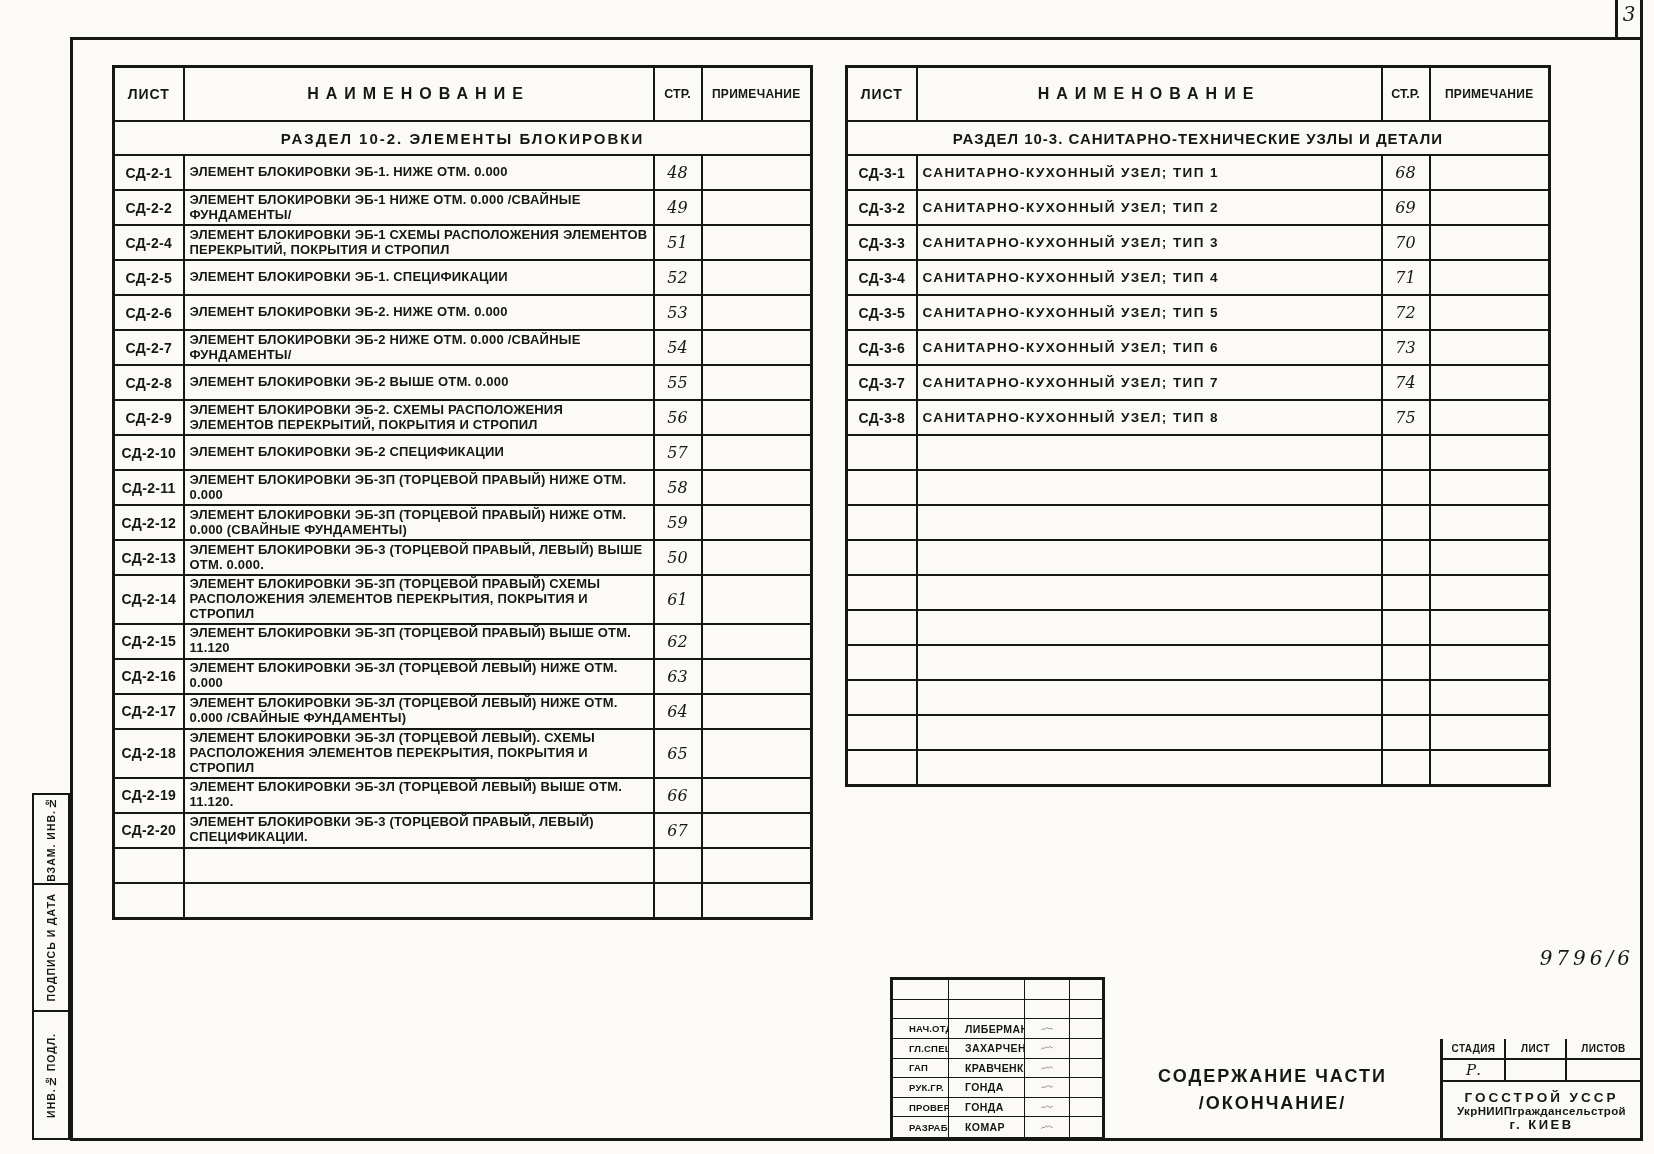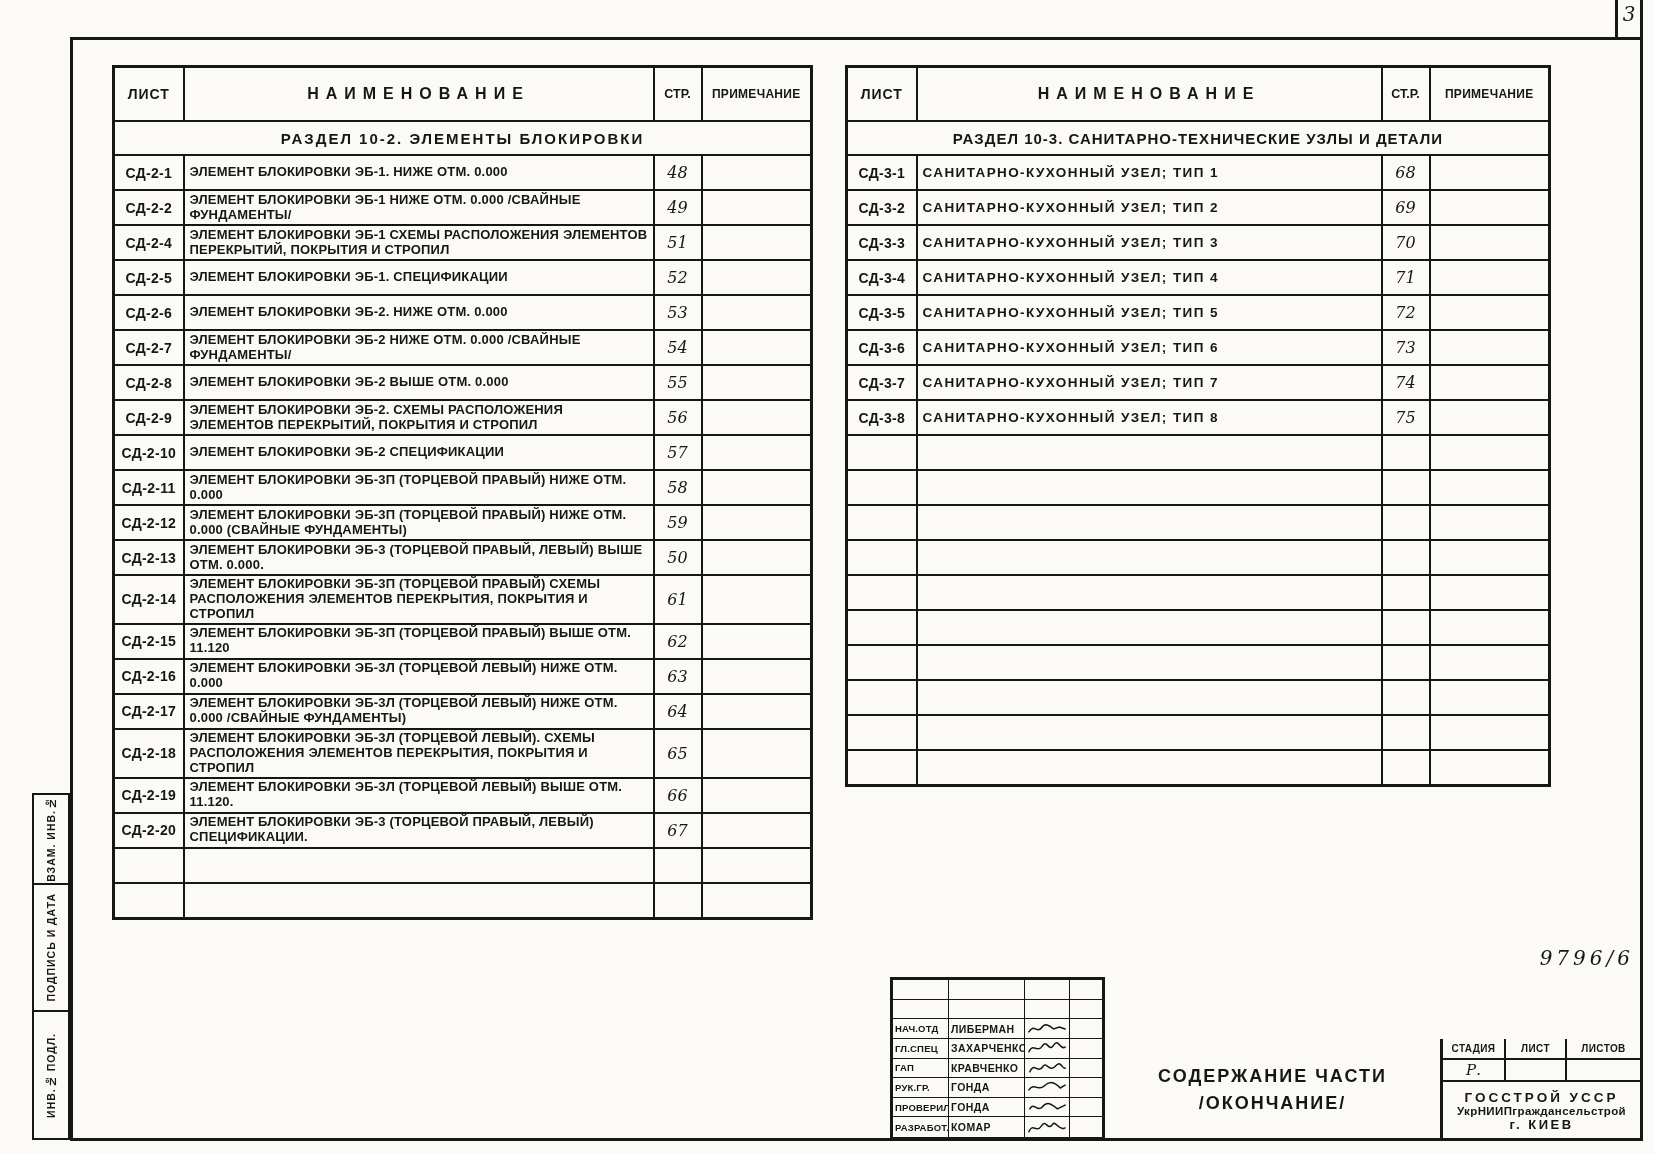--- a/index.html
+++ b/index.html
@@ -27,21 +27,21 @@
   #right-table-host .sec{letter-spacing:1px;border-radius:9px;}
   
   .hw{font-family:"DejaVu Serif",serif;font-style:italic;}
   .ref-num{left:1492px;top:946px;width:142px;text-align:right;font-size:20px;letter-spacing:4px;}
   .pageno{left:1616px;top:2px;width:26px;text-align:center;font-size:20px;}
   
   .tb-sig{left:890px;top:977px;width:215px;height:163px;border:3px solid var(--ink);
           display:grid;grid-template-rows:repeat(8,1fr);box-sizing:border-box;}
   .sig-row{display:grid;grid-template-columns:56px 76px 45px auto;border-bottom:1.5px solid var(--ink);}
   .sig-row:last-child{border-bottom:none;}
-  .sig-cell{border-right:1.5px solid var(--ink);display:flex;align-items:center;overflow:hidden;padding:0 2px;}
+  .sig-cell{border-right:1.5px solid var(--ink);display:flex;align-items:center;overflow:hidden;padding:0 16px;}
   .sig-cell:last-child{border-right:none;}
   .sig-role{font-weight:bold;font-size:9.5px;letter-spacing:.2px;}
   .sig-name{font-weight:bold;font-size:10.5px;letter-spacing:.4px;}
   .sig-sign svg{display:block;}
   .tb-docnum{left:1105px;top:977px;width:535px;height:59px;border-bottom:3px solid var(--ink);box-sizing:content-box;}
   .docnum-text{padding:13px 0 0 20px;font-size:24px;letter-spacing:3px;}
   .tb-title{left:1105px;top:1039px;width:338px;height:101px;border-right:3px solid var(--ink);
             box-sizing:border-box;display:flex;flex-direction:column;align-items:center;justify-content:center;}
   .tb-title-l1,.tb-title-l2{font-weight:bold;font-size:18px;letter-spacing:2px;}
   .tb-title-l2{margin-top:6px;}

